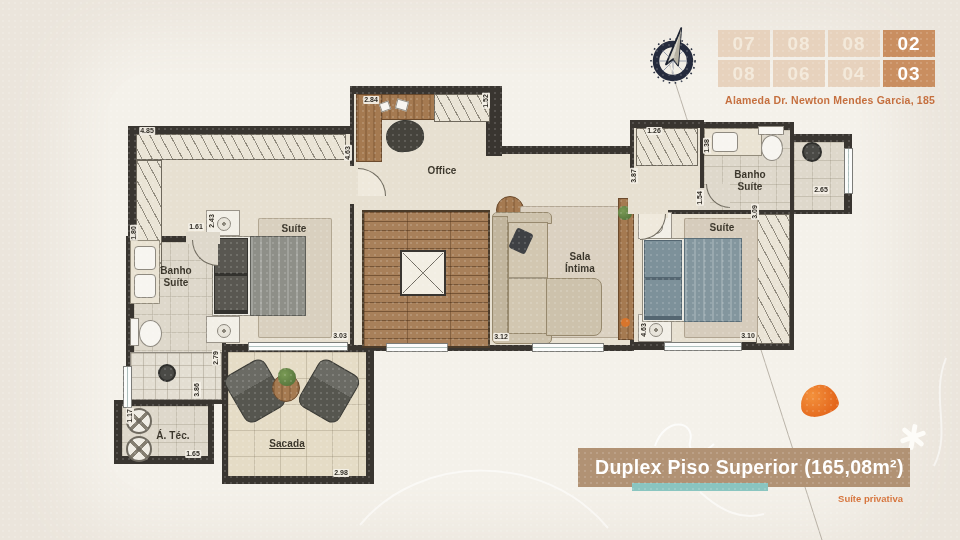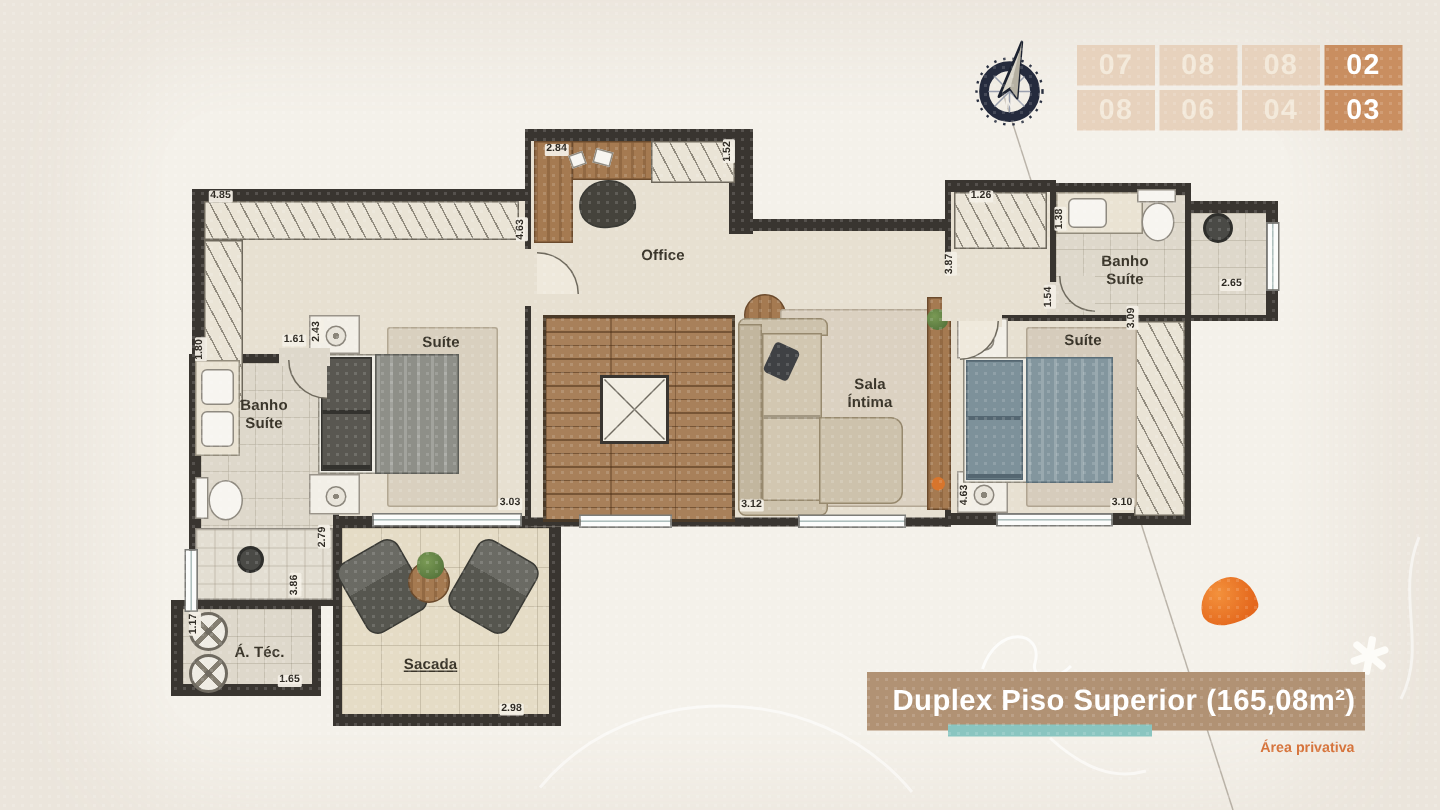--- a/index.html
+++ b/index.html
@@ -94,20 +94,21 @@
   <div id="unit-grid">
       <div class="unit-cell">07</div>
       <div class="unit-cell">08</div>
       <div class="unit-cell">08</div>
       <div class="unit-cell hl">02</div>
       <div class="unit-cell">08</div>
       <div class="unit-cell">06</div>
       <div class="unit-cell">04</div>
       <div class="unit-cell hl">03</div>
     </div>
+  <div id="address">Alameda Dr. Newton Mendes Garcia, 185</div>
 
   <div id="plan">
 
     <div class="room" style="left:128px;top:126px;width:226px;height:222px;border-top-width:8px;border-left-width:8px;"></div>
     <div class="room bathfloor" style="left:126px;top:236px;width:100px;height:168px;border-left-width:8px;border-top-width:6px;"></div>
     <div class="room bathfloor" style="left:114px;top:400px;width:100px;height:64px;border-left-width:8px;border-bottom-width:8px;border-top-width:6px;border-right-width:6px;"></div>
     <div class="room balcfloor" style="left:222px;top:348px;width:152px;height:136px;border-right-width:8px;border-bottom-width:8px;border-left-width:6px;"></div>
     <div class="room" style="left:350px;top:86px;width:150px;height:265px;border-top-width:8px;border-right-width:0;border-bottom-width:6px;"></div>
     <div class="room" style="left:496px;top:146px;width:138px;height:205px;border-left-width:0;border-top-width:8px;border-bottom-width:6px;"></div>
     <div class="room" style="left:630px;top:120px;width:74px;height:94px;border-top-width:8px;"></div>
@@ -245,21 +246,21 @@
         <span class="dim-label v" style="left: 644px; top: 330px;">4.63</span>
         <span class="dim-label" style="left: 748px; top: 336px;">3.10</span>
       </div>
   </div>
 
   <div id="banner">
     <span class="banner-title">Duplex Piso Superior</span>
     <span class="banner-area">(165,08m²)</span>
   </div>
   <div id="teal-line"></div>
-  <div id="footnote">Área privativa</div>
+  <div id="footnote">Suíte privativa</div>
 
   <div id="blob"></div>
   <div id="asterisk">
     <svg width="26" height="26" viewBox="0 0 24 24" style="transform:rotate(10deg);">
       <g stroke="#fdfcf8" stroke-width="4.5" stroke-linecap="round">
         <line x1="12" y1="2" x2="12" y2="22"></line>
         <line x1="3.3" y1="7" x2="20.7" y2="17"></line>
         <line x1="3.3" y1="17" x2="20.7" y2="7"></line>
       </g>
     </svg>

